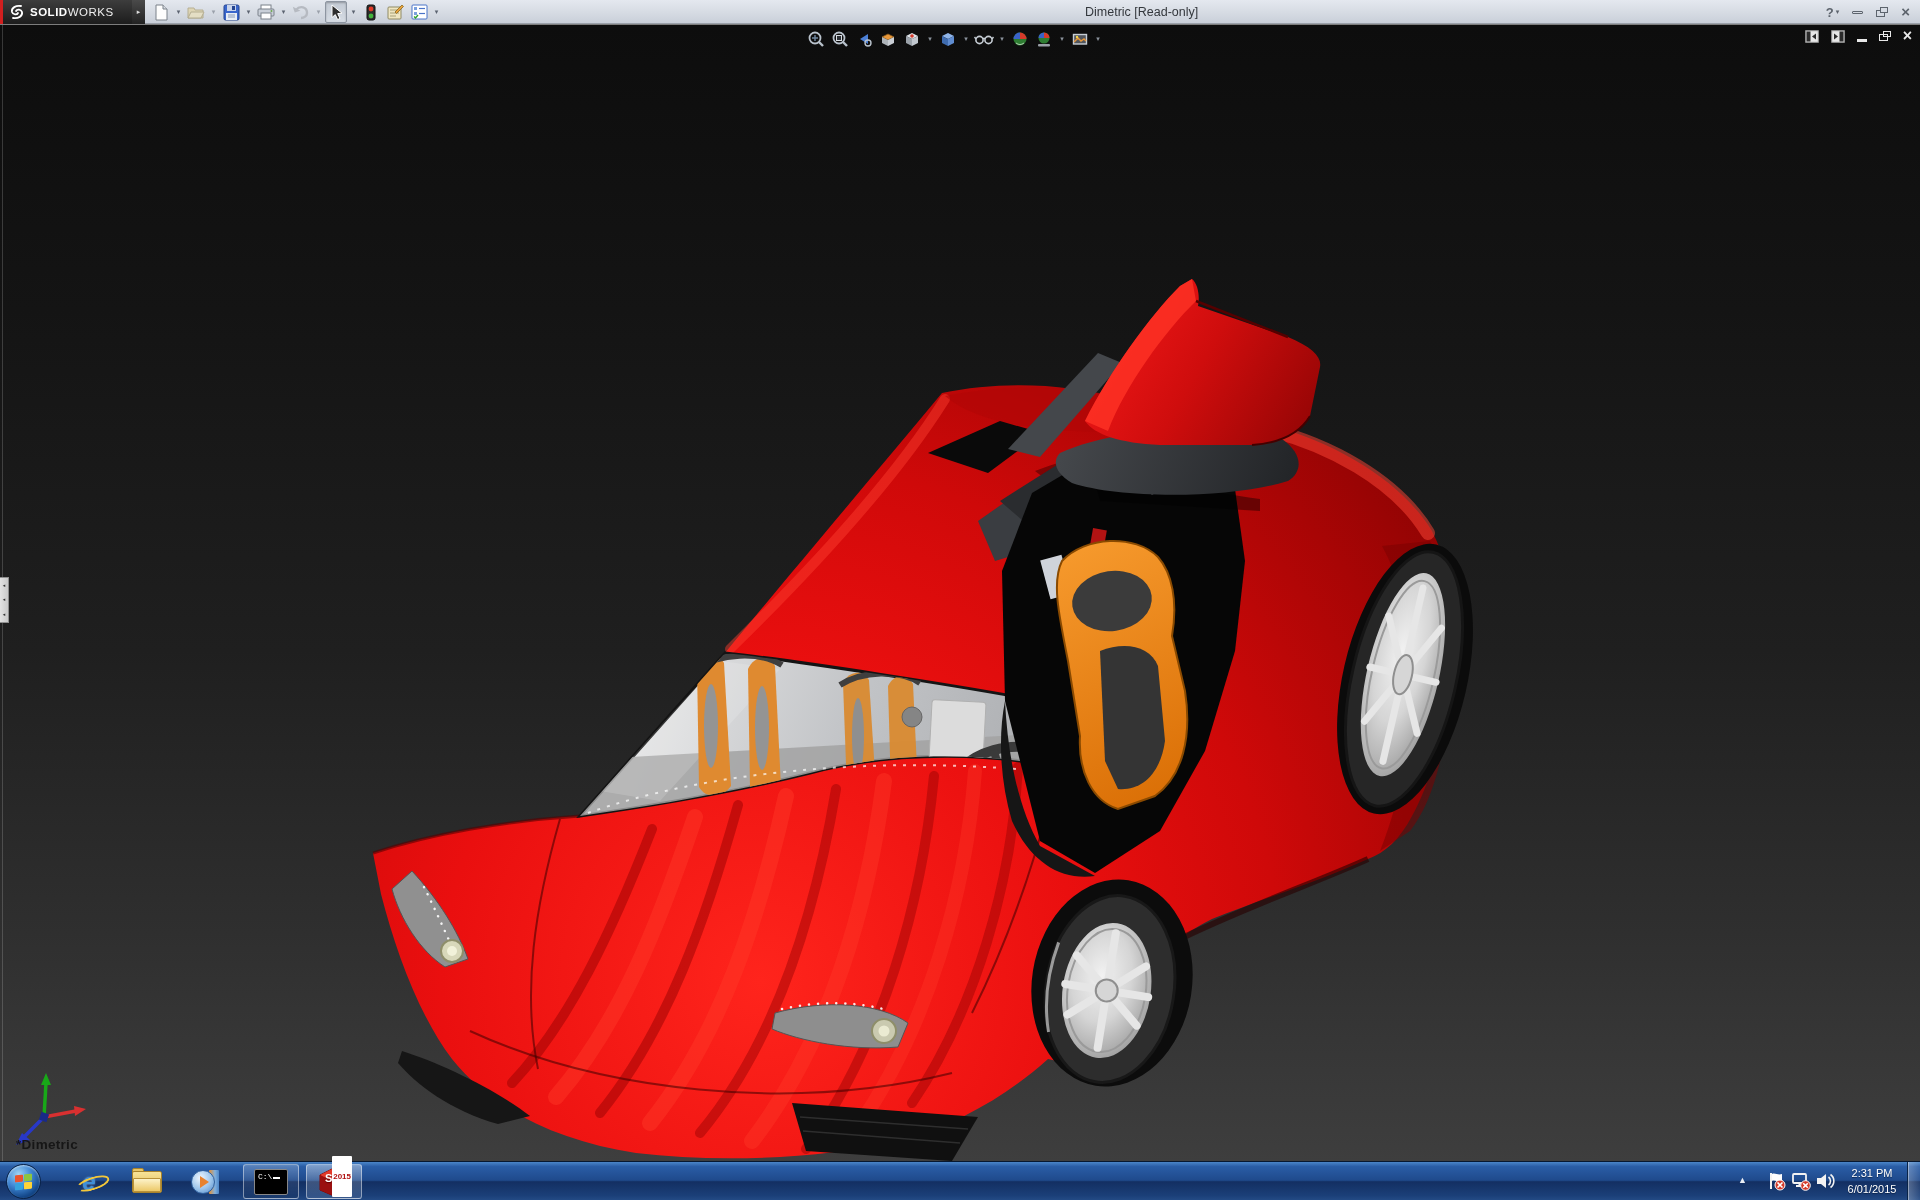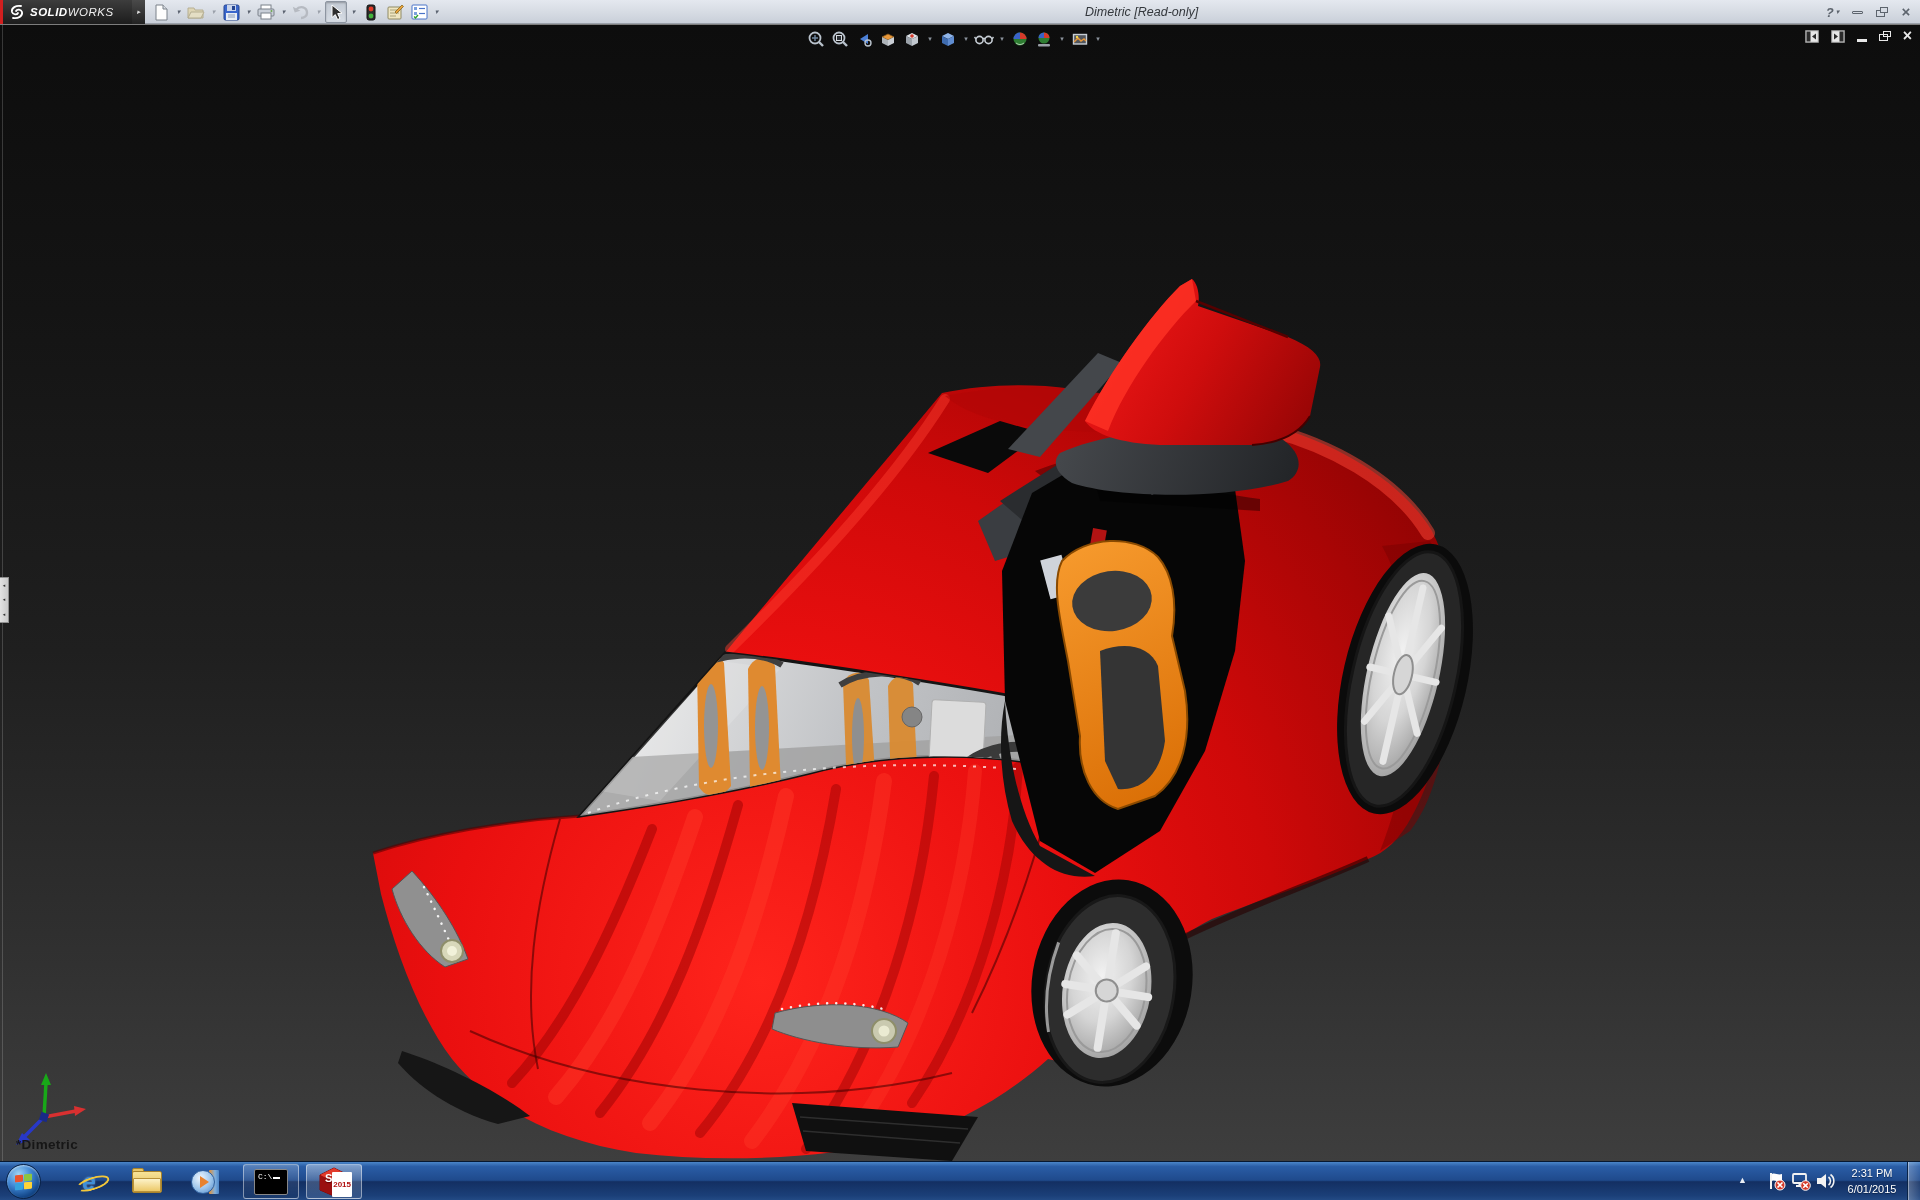--- a/index.html
+++ b/index.html
@@ -3,21 +3,21 @@
 <meta charset="utf-8">
 <style>
   * { margin:0; padding:0; box-sizing:border-box; }
   html,body { width:1920px; height:1200px; overflow:hidden; background:#000;
               font-family:"Liberation Sans", sans-serif; }
   #screen { position:relative; width:1920px; height:1200px; }
 
   
   .titlebar { position:absolute; left:0; top:0; width:1920px; height:24px;
     background:linear-gradient(180deg, var(--c-titlebar-bg,#e4e8ef) 0%, #d6dbe3 55%, #c9cfd9 100%);
-    border-bottom:1px solid #9aa0a9;font-style:italic; }
+    border-bottom:1px solid #9aa0a9; }
   .logo-block { position:absolute; left:0; top:0; width:132px; height:24px;
     background:linear-gradient(180deg,#3d3d3d,#1c1c1c); display:flex; align-items:center; }
   .logo-red { position:absolute; left:0; top:0; width:3px; height:24px; background:var(--c-logo-red,#d21f1f); }
   .logo-mark { margin-left:8px; }
   .wordmark { color:#fff; font-size:11.5px; letter-spacing:.5px; margin-left:4px; }
   .wordmark b { font-weight:bold; } .wordmark span { font-weight:normal; opacity:.92; }
   .flyout-tab { position:absolute; left:132px; top:0; width:13px; height:24px;
     background:linear-gradient(180deg,#4a4a4a,#222); color:#ddd; font-size:7px;
     display:flex; align-items:center; justify-content:center; }
   .main-toolbar { position:absolute; left:150px; top:0; height:24px; display:flex; align-items:center; gap:2px; }
@@ -101,21 +101,21 @@
   .wmp-disc { position:absolute; left:0; top:1px; width:24px; height:24px; border-radius:50%;
     background:radial-gradient(circle at 38% 32%, #eef6ff, #9cc4ea 55%, #4d86c8); border:1px solid #2f5f9e;
     display:flex; align-items:center; justify-content:center; }
   .wmp-play { width:0; height:0; border-left:9px solid #e8822e; border-top:6px solid transparent; border-bottom:6px solid transparent; margin-left:3px; }
   .cmd-icon { width:34px; height:26px; background:#000; border:1px solid #888; border-radius:2px;
     color:#fff; font-family:"Liberation Mono", monospace; font-size:8px; padding:2px 3px; text-align:left; }
   .cmd-icon .cursorbar { display:inline-block; width:7px; height:2px; background:#fff; margin-left:1px; }
   .sw-cube { position:relative; width:32px; height:30px; }
   .sw-cube svg { position:absolute; left:0; top:0; }
   .sw-letters { position:absolute; left:7px; top:5px; color:#fff; font-weight:bold; font-size:11px; letter-spacing:1px; text-shadow:0 1px 1px #600; }
-  .sw-year { position:absolute; right:-2px; bottom:0px; background:#fff; color:#b01010; font-weight:bold; font-size:8px; padding:8px 1px; border-radius:1px; }
+  .sw-year { position:absolute; right:-2px; bottom:0px; background:#fff; color:#b01010; font-weight:bold; font-size:8px; padding:16px 1px; border-radius:1px; }
   .tray { position:absolute; right:0; top:0; height:39px; }
   .tray-expand { position:absolute; left:-182px; top:13px; color:#e9eef5; font-size:9px; }
   .tray-ico { position:absolute; top:8px; width:22px; height:22px; }
   .tray-clock { position:absolute; left:-77px; top:3px; width:58px; text-align:center; color:#fff; font-size:11px; line-height:16px; text-shadow:0 1px 1px rgba(0,20,50,.7); }
   .show-desktop { position:absolute; right:0; top:0; width:13px; height:39px;
     background:linear-gradient(90deg, rgba(255,255,255,.28), rgba(255,255,255,.08)); border-left:1px solid #0a2448;
     box-shadow:inset 1px 0 0 rgba(255,255,255,.35); }
 </style>
 </head>
 <body>

